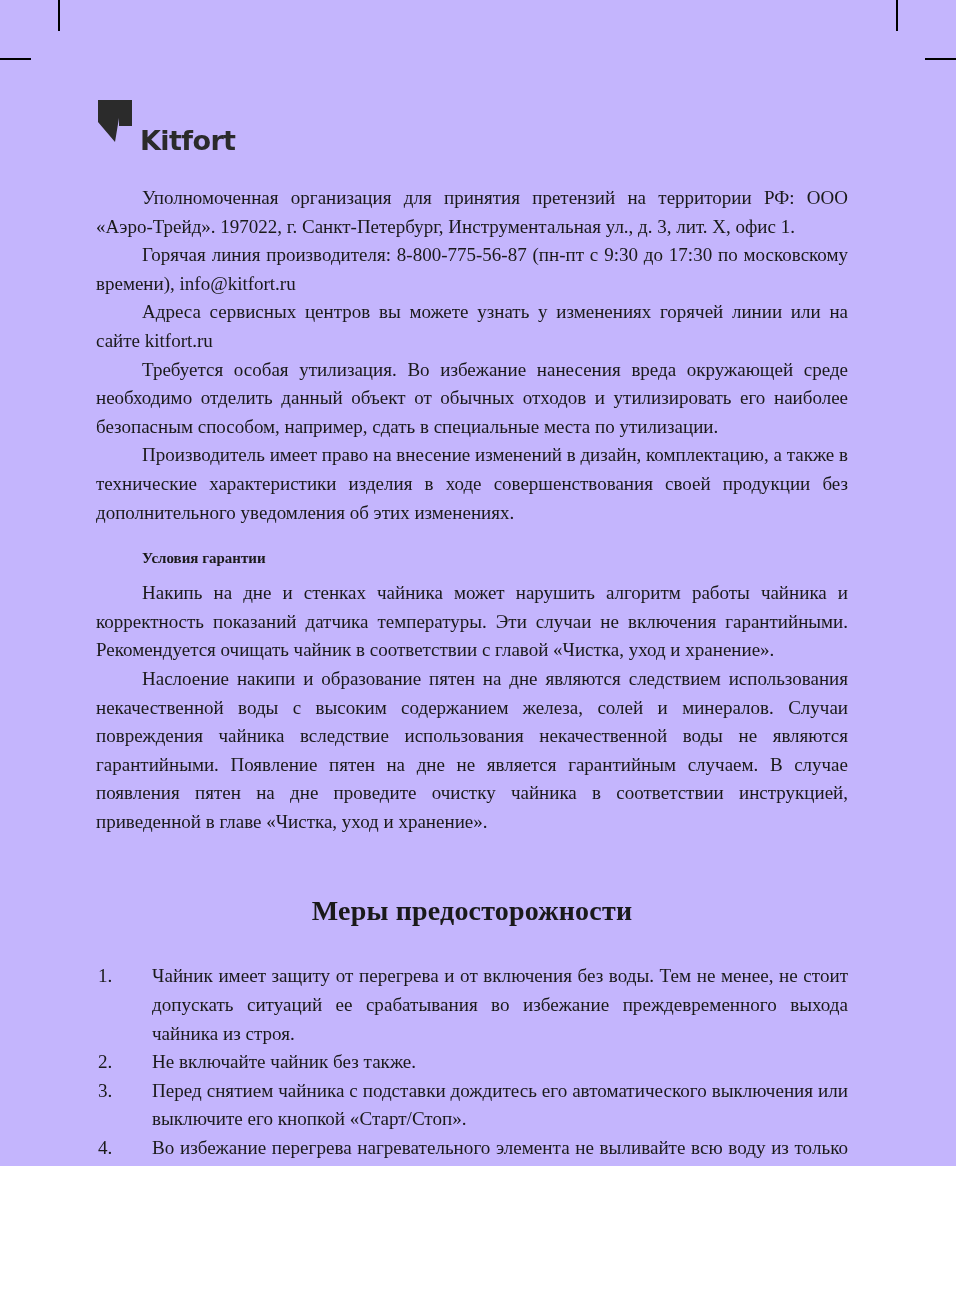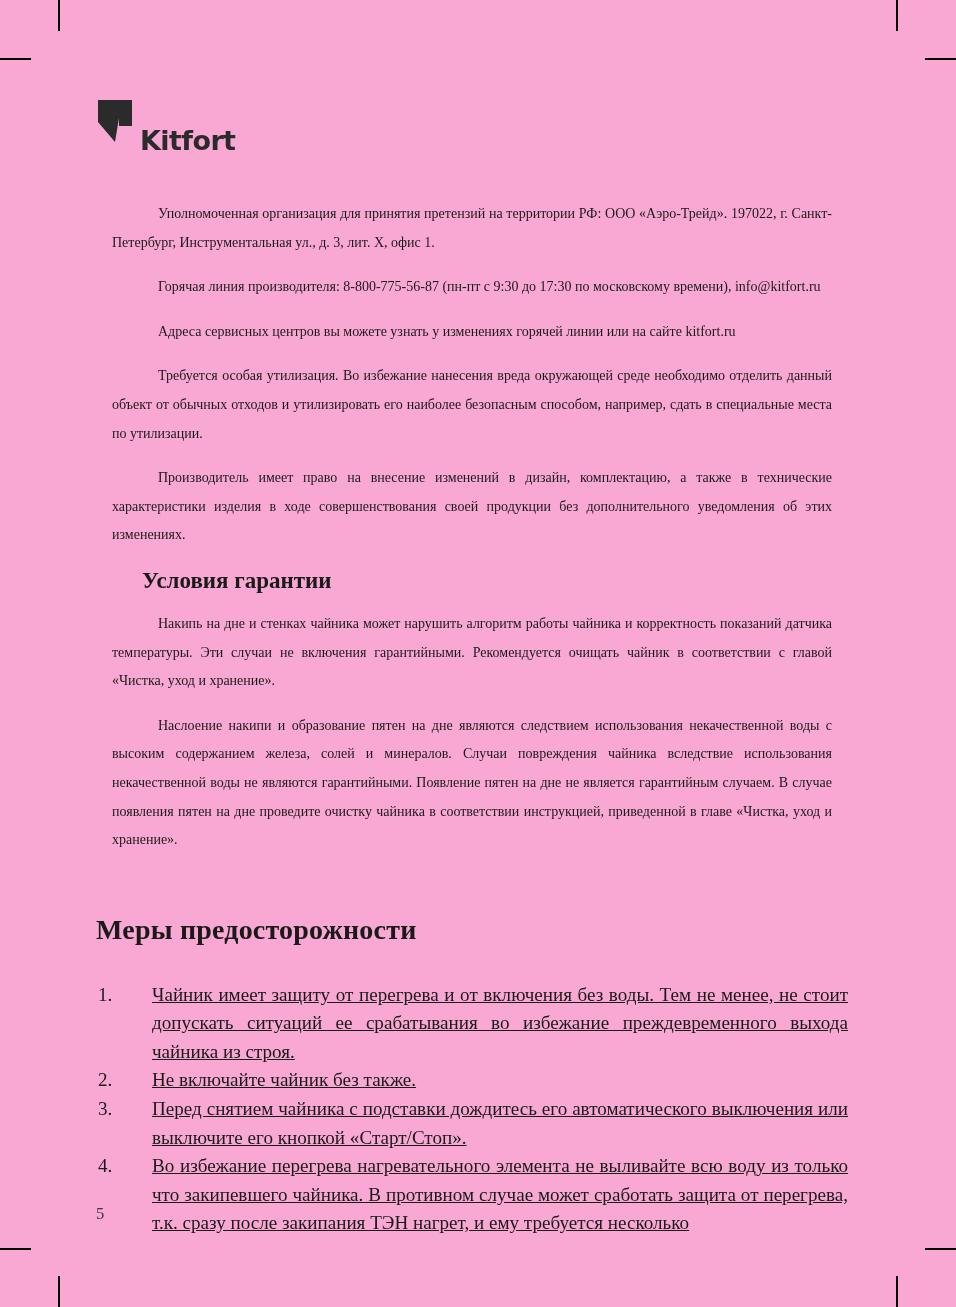--- a/index.html
+++ b/index.html
@@ -7,22 +7,22 @@
     padding: 0;
     background: #ffffff;
   }
   body {
     font-family: "Liberation Serif", "DejaVu Serif", serif;
     color: #1a1a1a;
   }
   .page {
     position: relative;
     width: 956px;
-    height: 1307px;
-    background: #f9a8d4;
+    height: 1166px;
+    background: #c4b5fd;
     overflow: hidden;
   }
 
   
   .crop {
     position: absolute;
     background: #000000;
   }
   .crop.v { width: 1.6px; height: 31px; }
   .crop.h { width: 31px; height: 1.6px; }
@@ -58,52 +58,52 @@
   }
 
   
   .body {
     position: absolute;
     left: 96px;
     top: 184px;
     width: 752px;
   }
   p.para {
-    margin: 16px;
-    font-size: 14px;
+    margin: 0;
+    font-size: 19px;
     line-height: 28.6px;
     text-align: justify;
     text-indent: 46px;
     hyphens: manual;
   }
 
   h3.subhead {
     margin: 18px 0 8px 0;
-    font-size: 23px;
+    font-size: 15px;
     line-height: 26px;
     font-weight: bold;
     text-indent: 46px;
     text-align: left;
   }
 
   h1.chapter {
     margin: 0;
     font-size: 28px;
     line-height: 34px;
     font-weight: bold;
+    text-align: center;
     letter-spacing: 0.2px;
   }
   .chapter-wrap { margin-top: 58px; margin-bottom: 34px; }
 
   ol.numlist {
     margin: 0;
     padding: 0;
     list-style: none;
     counter-reset: nl;
-    text-decoration: underline;
   }
   ol.numlist > li {
     counter-increment: nl;
     position: relative;
     padding-left: 56px;
     font-size: 19.1px;
     line-height: 28.6px;
     text-align: justify;
     margin: 0;
   }

